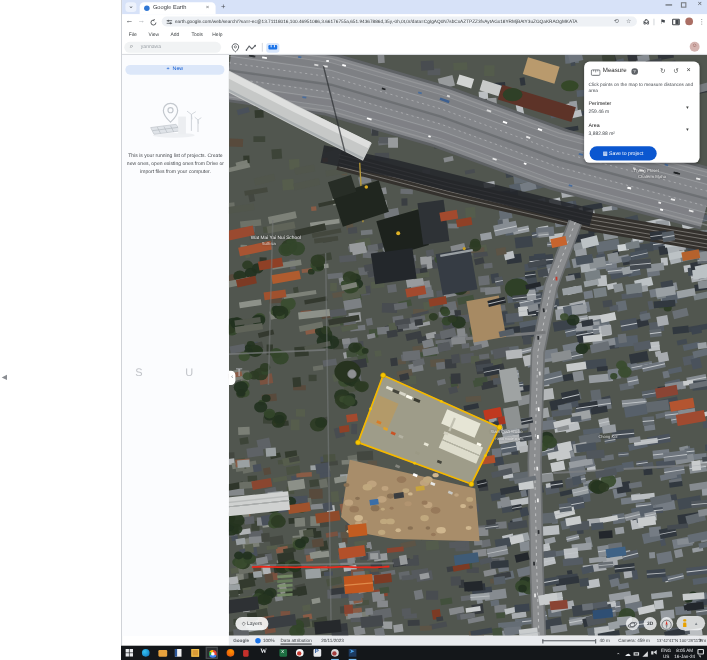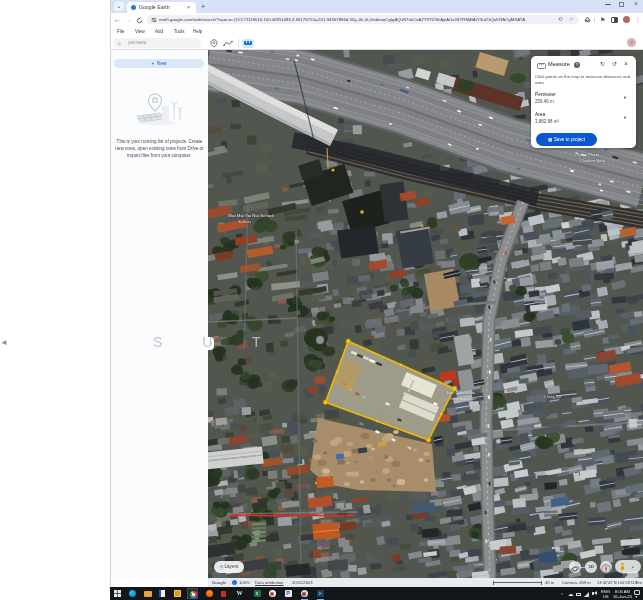--- a/index.html
+++ b/index.html
@@ -2091,21 +2091,21 @@
           <path d="M6,9.8 L6.9,6 L5.1,6 Z" fill="#80868b"></path>
         </svg>
     </div>
     <div class="abs" style="left:407px;top:510px;width:26px;height:13px;border-radius:7px;background:rgba(248,249,250,0.8)">
       <div class="abs" style="left:6px;top:2.5px;width:2.6px;height:2.6px;border-radius:50%;background:#e8a100"></div>
       <div class="abs" style="left:5.5px;top:5.5px;width:3.6px;height:4.5px;background:#e8a100;border-radius:1px 1px 0 0"></div>
       <div class="abs" style="left:16px;top:4px;font-size:4px;color:#80868b">▲</div>
     </div>
   </div>
 
-  <div class="abs" style="left:42px;top:334px;font-size:14px;letter-spacing:18px;color:rgba(190,193,198,0.95)">S U T</div>
+  <div class="abs" style="left:12px;top:334px;font-size:10px;letter-spacing:18px;color:rgba(190,193,198,0.95)">S U T</div>
 
   <div class="abs" style="left:420px;top:56px;width:105px;height:92px;background:#fff;border-radius:5px;box-shadow:0 1px 3px rgba(0,0,0,0.35)">
     <svg class="abs" style="left:6px;top:6.5px" width="9" height="6" viewBox="0 0 9 6">
         <rect x="0.5" y="0.5" width="8" height="5" rx="1" fill="none" stroke="#5f6368" stroke-width="0.8"></rect>
         <path d="M2.6,0.5 V2 M4.5,0.5 V2.8 M6.4,0.5 V2" stroke="#5f6368" stroke-width="0.6" fill="none"></path>
       </svg>
     <div class="abs" style="left:17px;top:5px;font-size:5.6px;color:#1f1f1f">Measure</div>
     <div class="abs" style="left:43px;top:6px;width:5.5px;height:5.5px;border-radius:50%;background:#5f6368;color:#fff;font-size:4px;text-align:center;line-height:5.5px">?</div>
     <div class="abs" style="left:69px;top:4px;font-size:6px;color:#444746">↻</div>
     <div class="abs" style="left:81px;top:4px;font-size:6px;color:#444746">↺</div>

